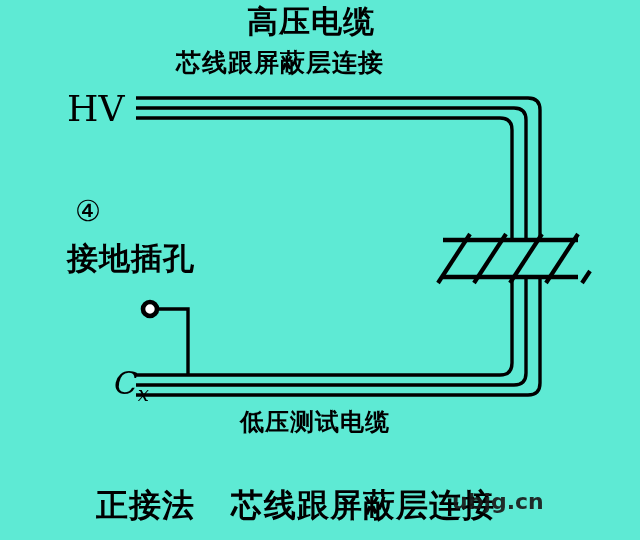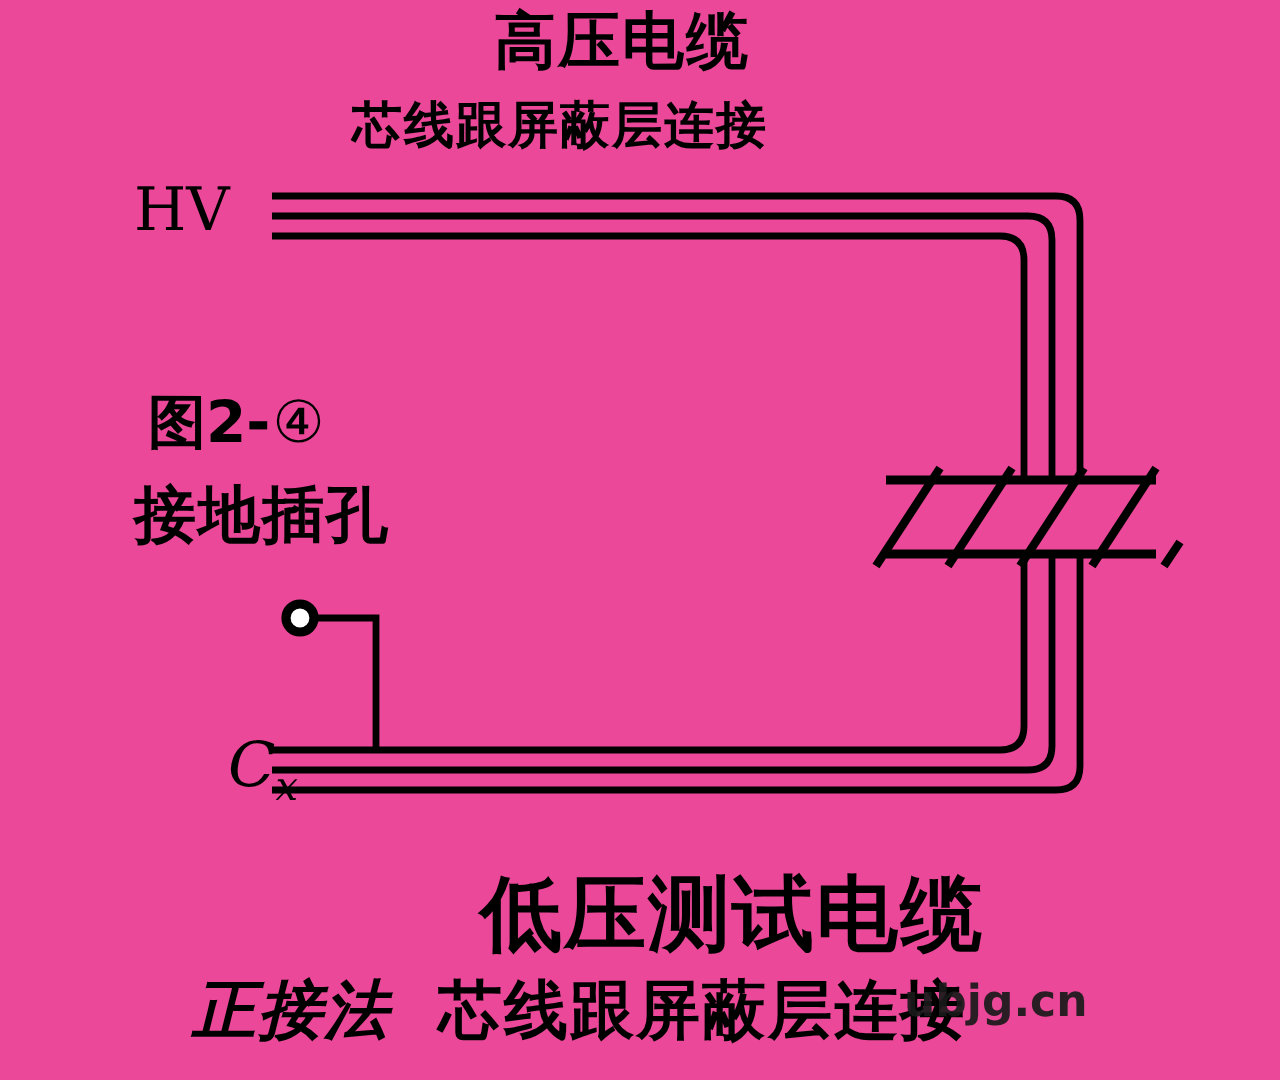--- a/index.html
+++ b/index.html
@@ -4,21 +4,21 @@
 <style>
   html, body {
     margin: 0;
     padding: 0;
     background: #ffffff;
   }
   #root {
     position: relative;
     width: 640px;
     height: 540px;
-    background: #ec4899;
+    background: #5eead4;
     overflow: hidden;
     font-family: "DejaVu Sans", sans-serif;
     color: #000000;
   }
   #diagram-svg {
     position: absolute;
     left: 0;
     top: 0;
     width: 640px;
     height: 540px;
@@ -47,21 +47,21 @@
   #label-core-shield {
     left: 176px;
     top: 50px;
     font-size: 25px;
   }
 
   
   #label-hv {
     left: 67px;
     top: 91px;
-    font-size: 30px;
+    font-size: 36px;
     font-weight: 400;
   }
 
   
   #label-figure-number {
     left: 74px;
     top: 197px;
     font-size: 29px;
     display: flex;
     align-items: center;
@@ -92,33 +92,32 @@
   #label-cx .sub {
     font-size: 20px;
     vertical-align: sub;
     font-style: italic;
   }
 
   
   #label-lv-cable {
     left: 240px;
     top: 410px;
-    font-size: 41px;
-    margin-top: 27px;
+    font-size: 24px;
   }
 
   
   #caption-row {
     left: 96px;
     top: 489px;
     font-size: 32px;
     display: flex;
     align-items: baseline;
   }
-  #caption-method { margin-right: 24px; font-style: italic; }
+  #caption-method { margin-right: 36px; }
 
   
   #watermark {
     position: absolute;
     left: 452px;
     top: 489px;
     font-size: 22px;
     font-family: "DejaVu Sans", sans-serif;
     font-weight: 700;
     color: #1a1a1a;
@@ -170,21 +169,20 @@
 
   </svg>
 
   <div class="lbl cn" id="label-hv-cable">高压电缆</div>
 
   <div class="lbl cn" id="label-core-shield">芯线跟屏蔽层连接</div>
 
   <div class="lbl serif" id="label-hv">HV</div>
 
   <div class="lbl" id="label-figure-number">
-    <span class="fignum-prefix">图2-</span>
     <span class="fignum-circled">④</span>
   </div>
 
   <div class="lbl cn" id="label-ground-jack">接地插孔</div>
 
   <div class="lbl serif" id="label-cx">
     <span>C</span><span class="sub">x</span>
   </div>
 
   <div class="lbl cn" id="label-lv-cable">低压测试电缆</div>

